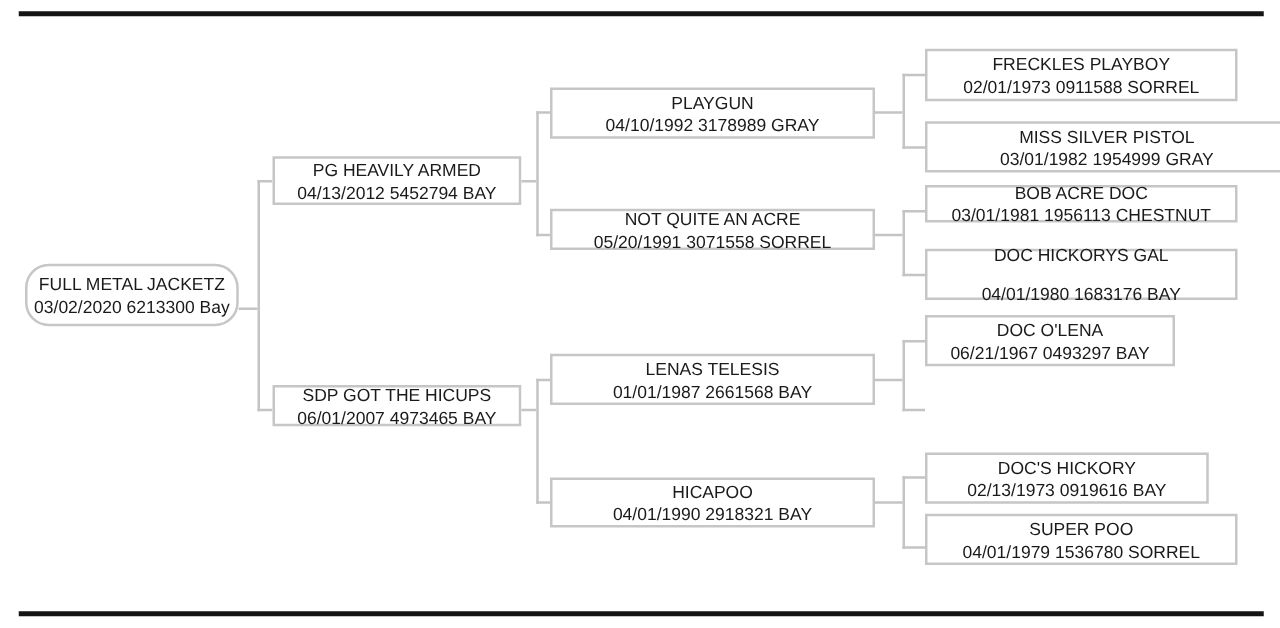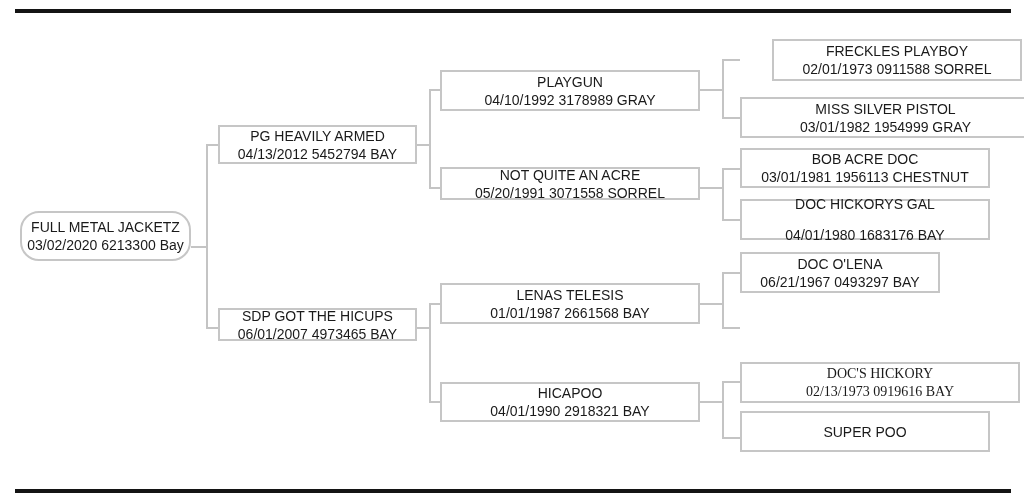--- a/index.html
+++ b/index.html
@@ -70,53 +70,54 @@
   <div class="node" style="left:440px; top:283px; width:260px; height:41px;">
     <span class="horse-name">LENAS TELESIS</span>
     <span class="horse-details"><span>01/01/1987</span> <span>2661568</span> <span>BAY</span></span>
   </div>
 
   <div class="node" style="left:440px; top:382px; width:260px; height:40px;">
     <span class="horse-name">HICAPOO</span>
     <span class="horse-details"><span>04/01/1990</span> <span>2918321</span> <span>BAY</span></span>
   </div>
 
-  <div class="node" style="left:740px; top:39px; width:250px; height:42px;margin-left:32px;">
+  <div class="node" style="left:740px; top:39px; width:250px; height:42px;">
     <span class="horse-name">FRECKLES PLAYBOY</span>
     <span class="horse-details"><span>02/01/1973</span> <span>0911588</span> <span>SORREL</span></span>
   </div>
 
   <div class="node" style="left:740px; top:97px; width:291px; height:41px;">
     <span class="horse-name">MISS SILVER PISTOL</span>
     <span class="horse-details"><span>03/01/1982</span> <span>1954999</span> <span>GRAY</span></span>
   </div>
 
-  <div class="node" style="left:740px; top:148px; width:250px; height:40px;">
+  <div class="node" style="left:740px; top:148px; width:250px; height:30px;">
     <span class="horse-name">BOB ACRE DOC</span>
     <span class="horse-details"><span>03/01/1981</span> <span>1956113</span> <span>CHESTNUT</span></span>
   </div>
 
   <div class="node" style="left:740px; top:199px; width:250px; height:41px;gap:13px;">
     <span class="horse-name">DOC HICKORYS GAL</span>
     <span class="horse-details"><span>04/01/1980</span> <span>1683176</span> <span>BAY</span></span>
   </div>
 
   <div class="node" style="left:740px; top:252px; width:200px; height:41px;">
     <span class="horse-name">DOC O'LENA</span>
     <span class="horse-details"><span>06/21/1967</span> <span>0493297</span> <span>BAY</span></span>
   </div>
 
 
-  <div class="node" style="left:740px; top:362px; width:280px; height:41px;font-family:Liberation Serif, serif;">
+  <div class="node" style="left:740px; top:362px; width:227px; height:41px;">
     <span class="horse-name">DOC'S HICKORY</span>
     <span class="horse-details"><span>02/13/1973</span> <span>0919616</span> <span>BAY</span></span>
   </div>
 
   <div class="node" style="left:740px; top:411px; width:250px; height:41px;">
     <span class="horse-name">SUPER POO</span>
+    <span class="horse-details"><span>04/01/1979</span> <span>1536780</span> <span>SORREL</span></span>
   </div>
 
   <div class="cline" style="left:191px; top:246px; width:15px; height:2px;"></div>
   <div class="cline" style="left:206px; top:144px; width:2px; height:185px;"></div>
   <div class="cline" style="left:206px; top:144px; width:12px; height:2px;"></div>
   <div class="cline" style="left:206px; top:327px; width:12px; height:2px;"></div>
 
   <div class="cline" style="left:417px; top:144px; width:12px; height:2px;"></div>
   <div class="cline" style="left:429px; top:89px; width:2px; height:100px;"></div>
   <div class="cline" style="left:429px; top:89px; width:11px; height:2px;"></div>

